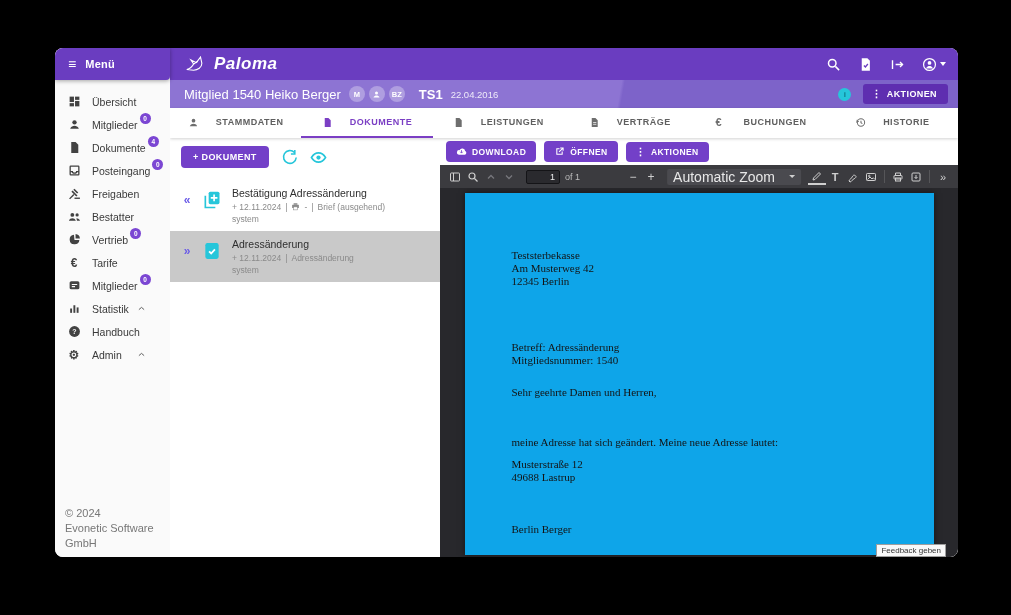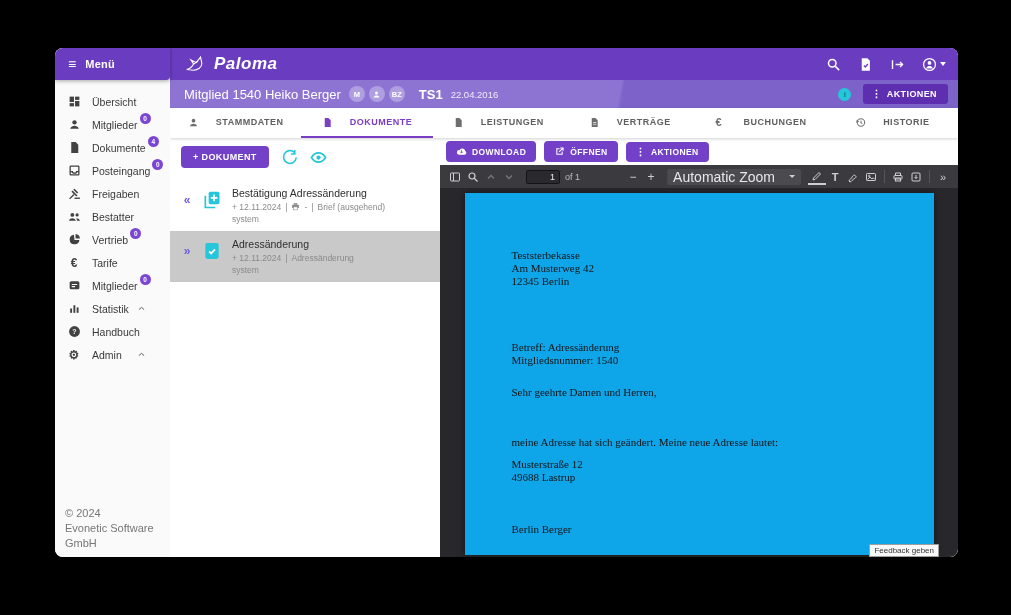--- a/index.html
+++ b/index.html
@@ -121,21 +121,21 @@
   .pdf-page { width:469px; margin:5px auto 16px; height:362px; background:#0ea5e9;
     box-shadow:0 0 6px rgba(0,0,0,.5); font-family:"Liberation Serif", serif;
     font-size:11px; line-height:13px; color:#141414; padding-left:47px; }
   .blk-a { padding-top:56px; }
   .blk-b { margin-top:53px; }
   .blk-c { margin-top:19px; }
   .blk-d { margin-top:37px; }
   .blk-e { margin-top:9px; }
   .blk-f { margin-top:39px; }
 
-  .feedback-btn { position:absolute; right:19px; bottom:0; background:#f8f8f8; border:1px solid #9e9e9e;
+  .feedback-btn { position:absolute; right:12px; bottom:0; background:#f8f8f8; border:1px solid #9e9e9e;
     font-size:8px; color:#333; padding:1px 4px; cursor:pointer; font-family:"Liberation Sans",sans-serif; }
 </style>
 </head>
 <body>
 
 <div class="screen">
 <div class="window">
 
   <aside class="sidebar">
     <div class="menu-strip">

